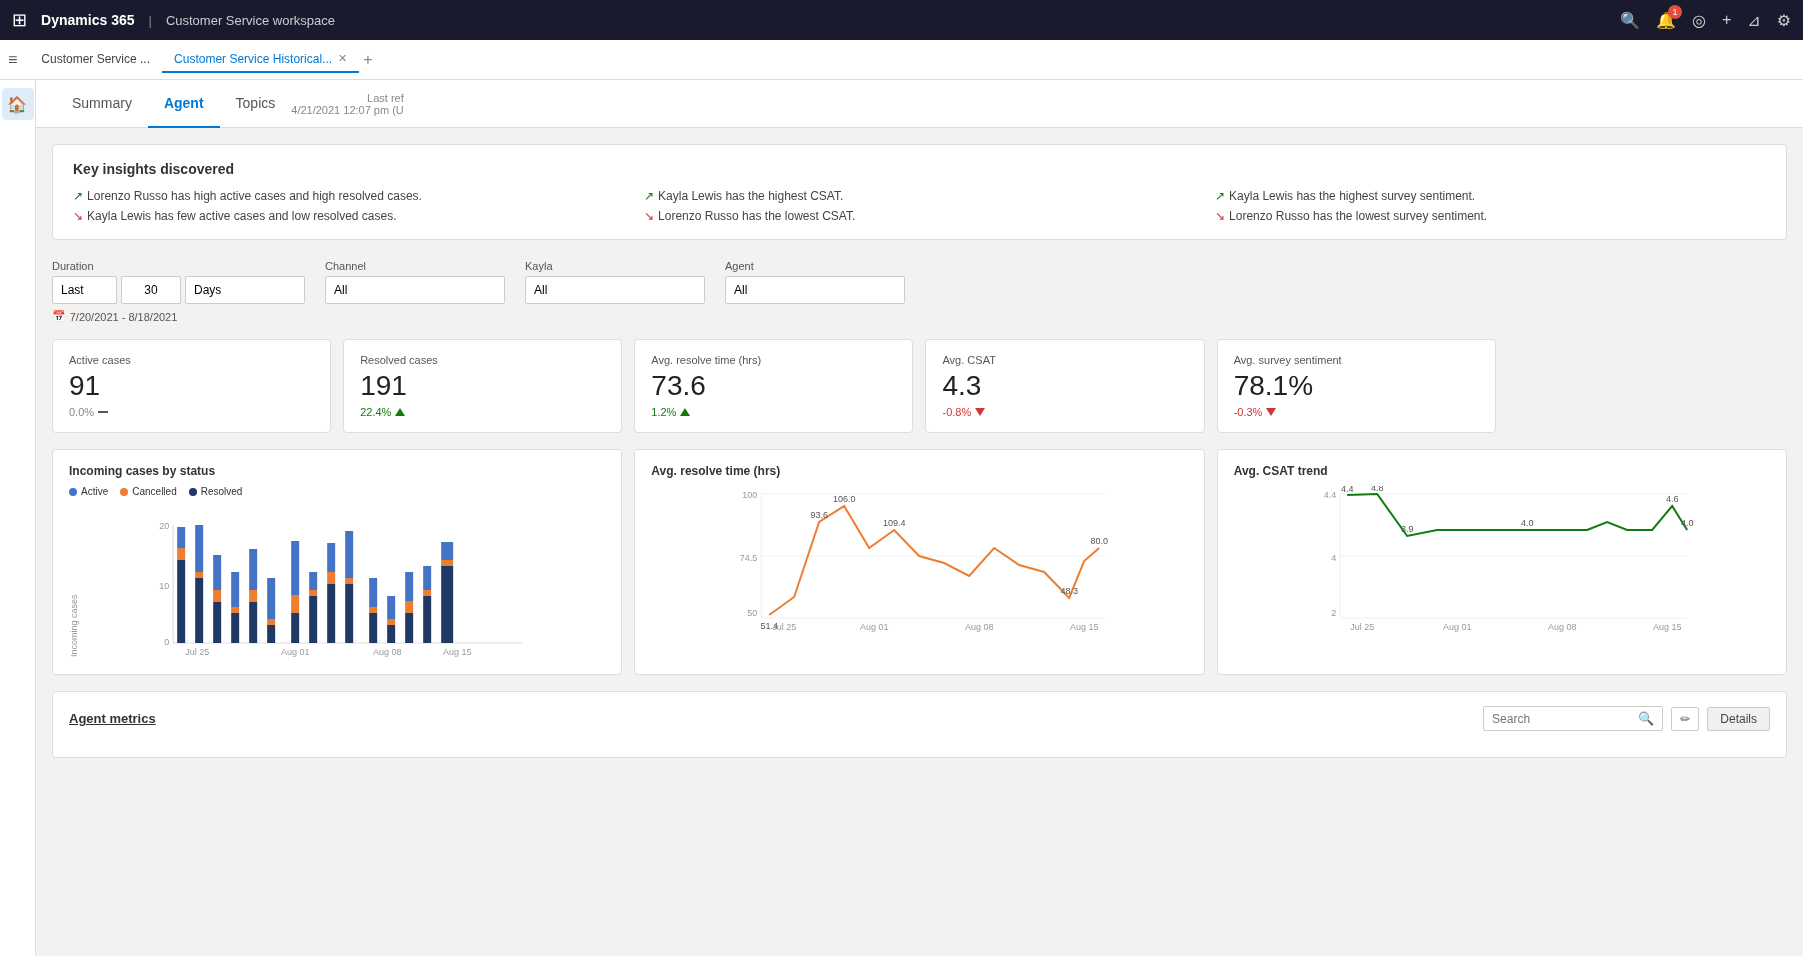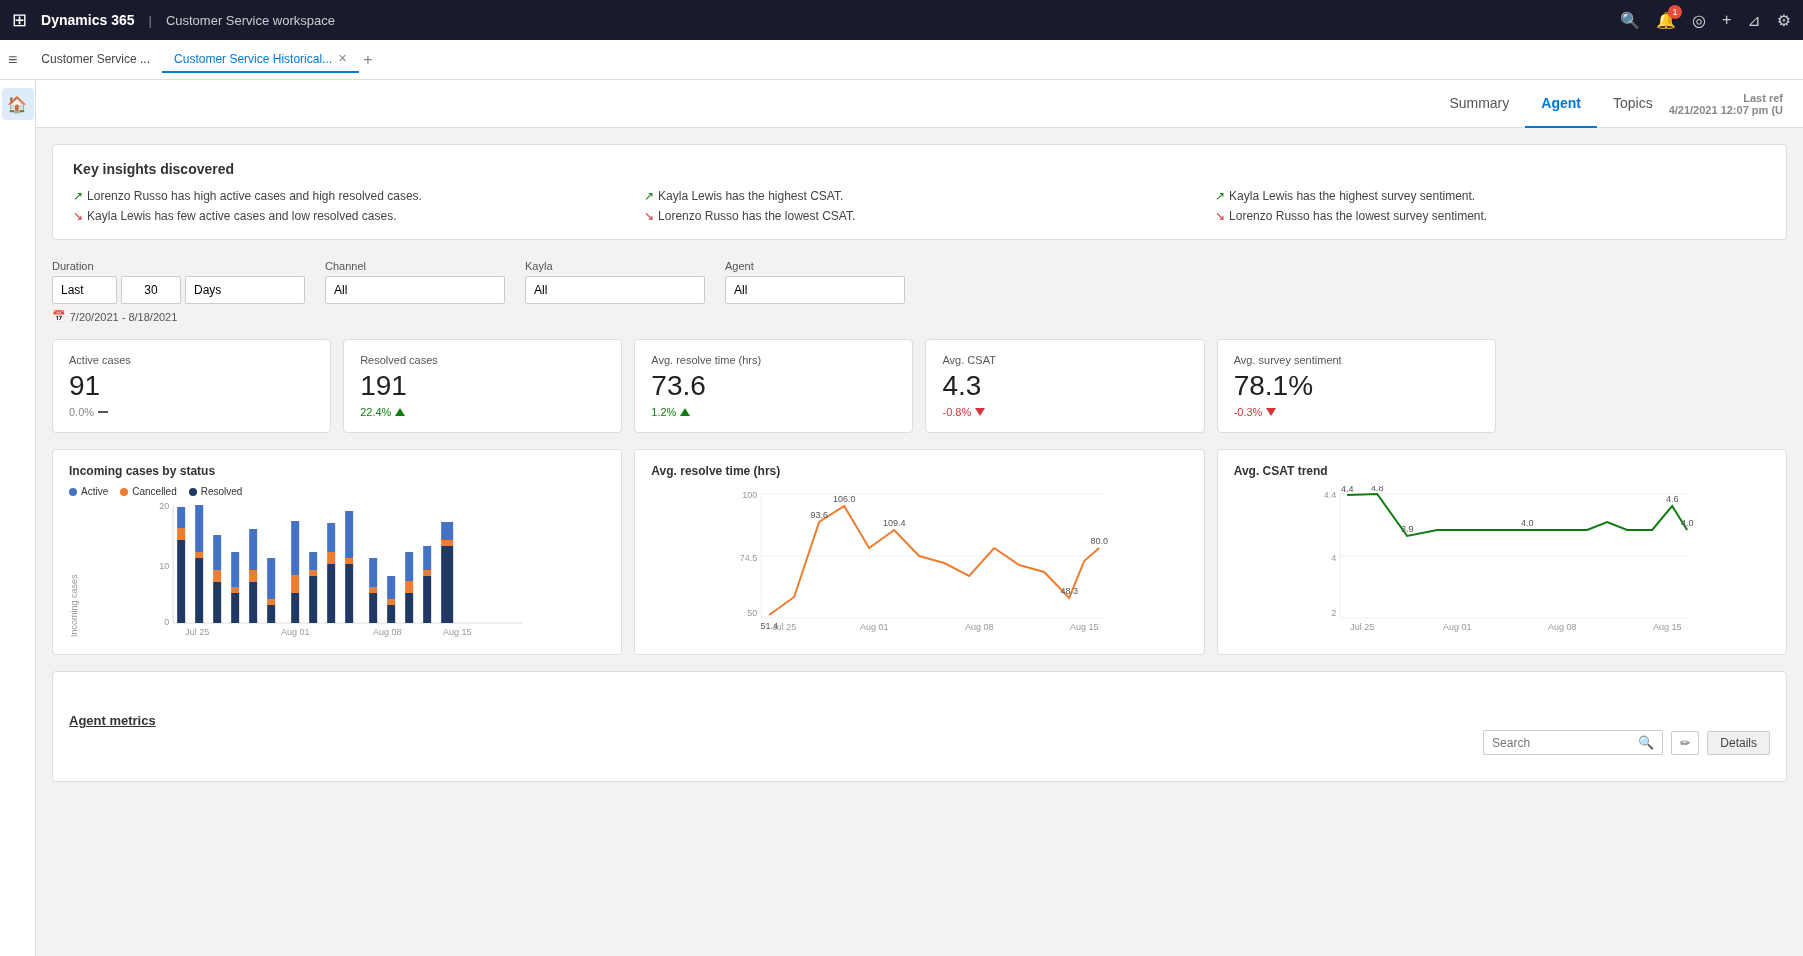--- a/index.html
+++ b/index.html
@@ -84,35 +84,35 @@
     }
 
     
     .page-header {
       background: #fff;
       border-bottom: 1px solid #ddd;
       display: flex;
       align-items: center;
       padding: 0 20px;
       height: 48px;
-      justify-content: flex-end;
+      justify-content: flex-start;
     }
     .page-tabs { display: flex; gap: 0; }
     .page-tab {
       padding: 0 16px;
       height: 48px;
       display: flex;
       align-items: center;
       font-size: 14px;
       cursor: pointer;
       color: #555;
       border-bottom: 2px solid transparent;
     }
     .page-tab.active { color: #0078d4; border-bottom: 2px solid #0078d4; font-weight: 600; }
-    .last-refresh { font-size: 11px; color: #888; text-align: right; font-weight: bold; }
+    .last-refresh { font-size: 11px; color: #888; text-align: right; }
 
     
     .content-area { padding: 16px; }
 
     
     .insights-card {
       background: #fff;
       border: 1px solid #ddd;
       border-radius: 4px;
       padding: 16px 20px;
@@ -177,39 +177,39 @@
       gap: 12px;
       margin-bottom: 16px;
     }
     .chart-card {
       background: #fff;
       border: 1px solid #ddd;
       border-radius: 4px;
       padding: 14px 16px;
     }
     .chart-title { font-size: 12px; font-weight: 600; margin-bottom: 8px; }
-    .chart-legend { display: flex; gap: 12px; margin-bottom: 0; flex-wrap: wrap; }
+    .chart-legend { display: flex; gap: 12px; margin-bottom: 20px; flex-wrap: wrap; }
     .legend-item { display: flex; align-items: center; gap: 4px; font-size: 10px; }
     .legend-dot { width: 8px; height: 8px; border-radius: 50%; }
 
     
     .agent-metrics-card {
       background: #fff;
       border: 1px solid #ddd;
       border-radius: 4px;
       padding: 14px 16px;
     }
     .agent-metrics-header {
       display: flex;
       align-items: center;
       justify-content: space-between;
       margin-bottom: 12px;
     }
     .agent-metrics-title { font-size: 13px; font-weight: 600; text-decoration: underline; }
-    .agent-metrics-actions { display: flex; gap: 8px; align-items: center; margin-top: 44px; }
+    .agent-metrics-actions { display: flex; gap: 8px; align-items: center; }
     .search-box {
       display: flex;
       align-items: center;
       border: 1px solid #ccc;
       border-radius: 2px;
       padding: 4px 8px;
       gap: 6px;
       background: #fff;
     }
     .search-box input { border: none; outline: none; font-size: 12px; width: 140px; }

